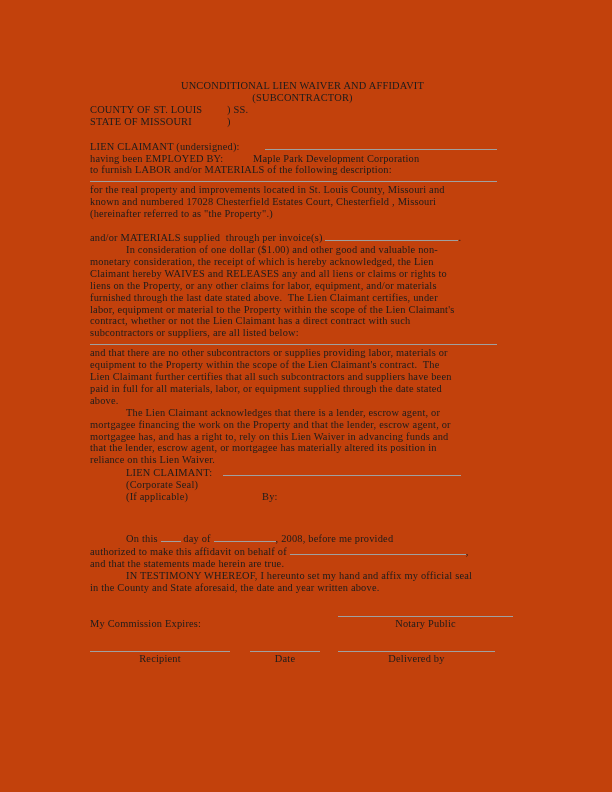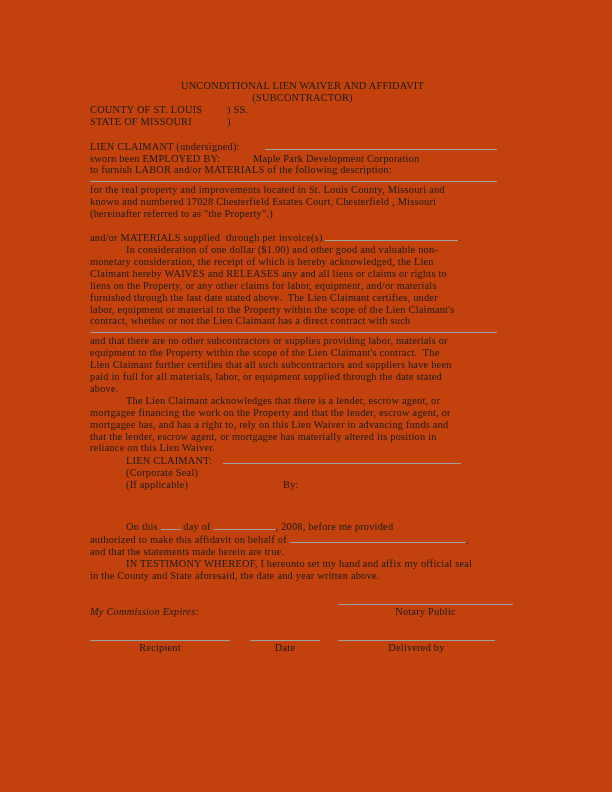--- a/index.html
+++ b/index.html
@@ -18,21 +18,21 @@
     padding: 80px 97px 0 90px;
     background: #c2410c;
   }
   .line { white-space: pre; }
   .center { text-align: center; white-space: pre; }
   .indent { padding-left: 36px; }
   .venue-label { display: inline-block; width: 137px; }
   .claimant-label { display: inline-block; width: 175px; }
   .employed-label { display: inline-block; width: 163px; }
   .sig-label { display: inline-block; width: 97px; }
-  .ifapp-label { display: inline-block; width: 157px; }
+  .ifapp-label { display: inline-block; width: 136px; }
   .blank {
     display: inline-block;
     border-bottom: 1px solid #a0a0a0;
     height: 9px;
     vertical-align: baseline;
   }
   .w-claimant { width: 232px; }
   .w-sum { width: 97px; }
   .w-invoice { width: 133px; }
   .w-sig { width: 238px; }
@@ -40,21 +40,21 @@
   .w-month { width: 62px; }
   .w-behalf { width: 176px; }
   .blank-row {
     height: 5px;
     border-bottom: 1px solid #a0a0a0;
     width: 407px;
     margin-bottom: 2px;
   }
   .spacer { width: 100%; }
   .commission-row { display: flex; align-items: flex-end; }
-  .commission-left { width: 248px; white-space: pre; font-style: italic; }
+  .commission-left { width: 248px; white-space: pre; }
   .notary-block { width: 175px; }
   .underline-bar { border-bottom: 1px solid #a0a0a0; height: 11px; }
   .under-label { text-align: center; white-space: pre; padding-top: 1px; }
   .bottom-sig-row { display: flex; align-items: flex-end; }
   .sig-col { }
   .sig-col-recipient { width: 140px; }
   .sig-col-date { width: 70px; margin-left: 20px; }
   .sig-col-delivered { width: 157px; margin-left: 18px; }
 </style>
 </head>
@@ -64,40 +64,41 @@
 
   <div class="center">UNCONDITIONAL LIEN WAIVER AND AFFIDAVIT</div>
   <div class="center">(SUBCONTRACTOR)</div>
 
   <div class="line"><span class="venue-label">COUNTY OF ST. LOUIS</span><span>) SS.</span></div>
   <div class="line"><span class="venue-label">STATE OF MISSOURI</span><span>)</span></div>
 
   <div class="spacer" style="height:12px"></div>
 
   <div class="line"><span class="claimant-label">LIEN CLAIMANT (undersigned):</span><span class="blank w-claimant"></span></div>
-  <div class="line"><span class="employed-label">sworn been EMPLOYED BY:</span><span>Maple Park Development Corporation</span></div>
+  <div class="line"><span class="employed-label">having been EMPLOYED BY:</span><span>Maple Park Development Corporation</span></div>
   <div class="line">to furnish LABOR and/or MATERIALS of the following description:</div>
 
   <div class="blank-row"></div>
 
   <div class="line">for the real property and improvements located in St. Louis County, Missouri and</div>
   <div class="line">known and numbered 17028 Chesterfield Estates Court, Chesterfield , Missouri</div>
   <div class="line">(hereinafter referred to as "the Property".)</div>
 
   <div class="spacer" style="height:11px"></div>
 
   <div class="line"><span>and/or MATERIALS supplied  through per invoice(s) </span><span class="blank w-invoice"></span><span>.</span></div>
 
   <div class="line indent">In consideration of one dollar ($1.00) and other good and valuable non-</div>
   <div class="line">monetary consideration, the receipt of which is hereby acknowledged, the Lien</div>
   <div class="line">Claimant hereby WAIVES and RELEASES any and all liens or claims or rights to</div>
   <div class="line">liens on the Property, or any other claims for labor, equipment, and/or materials</div>
   <div class="line">furnished through the last date stated above.  The Lien Claimant certifies, under</div>
   <div class="line">labor, equipment or material to the Property within the scope of the Lien Claimant's</div>
   <div class="line">contract, whether or not the Lien Claimant has a direct contract with such</div>
+  <div class="line">subcontractors or suppliers, are all listed below:</div>
 
   <div class="blank-row"></div>
 
   <div class="line">and that there are no other subcontractors or supplies providing labor, materials or</div>
   <div class="line">equipment to the Property within the scope of the Lien Claimant's contract.  The</div>
   <div class="line">Lien Claimant further certifies that all such subcontractors and suppliers have been</div>
   <div class="line">paid in full for all materials, labor, or equipment supplied through the date stated</div>
   <div class="line">above.</div>
 
   <div class="line indent">The Lien Claimant acknowledges that there is a lender, escrow agent, or</div>

